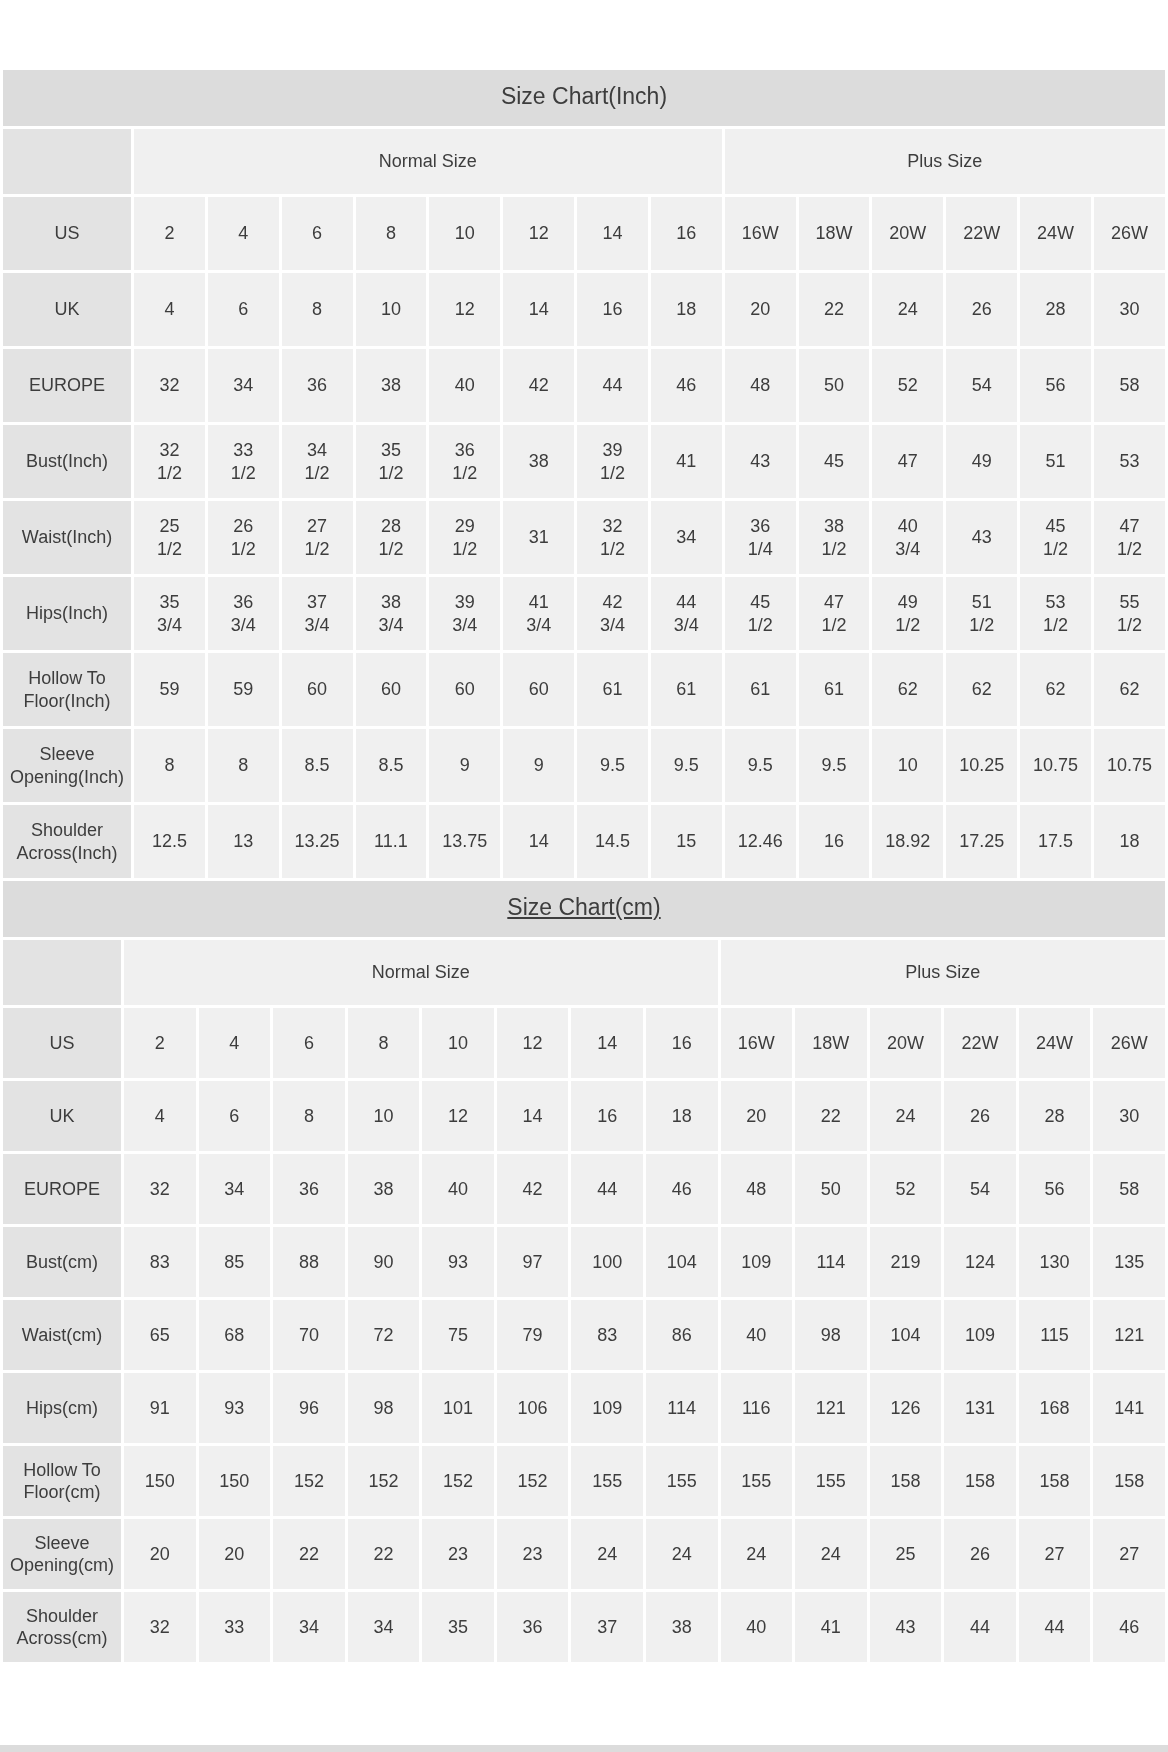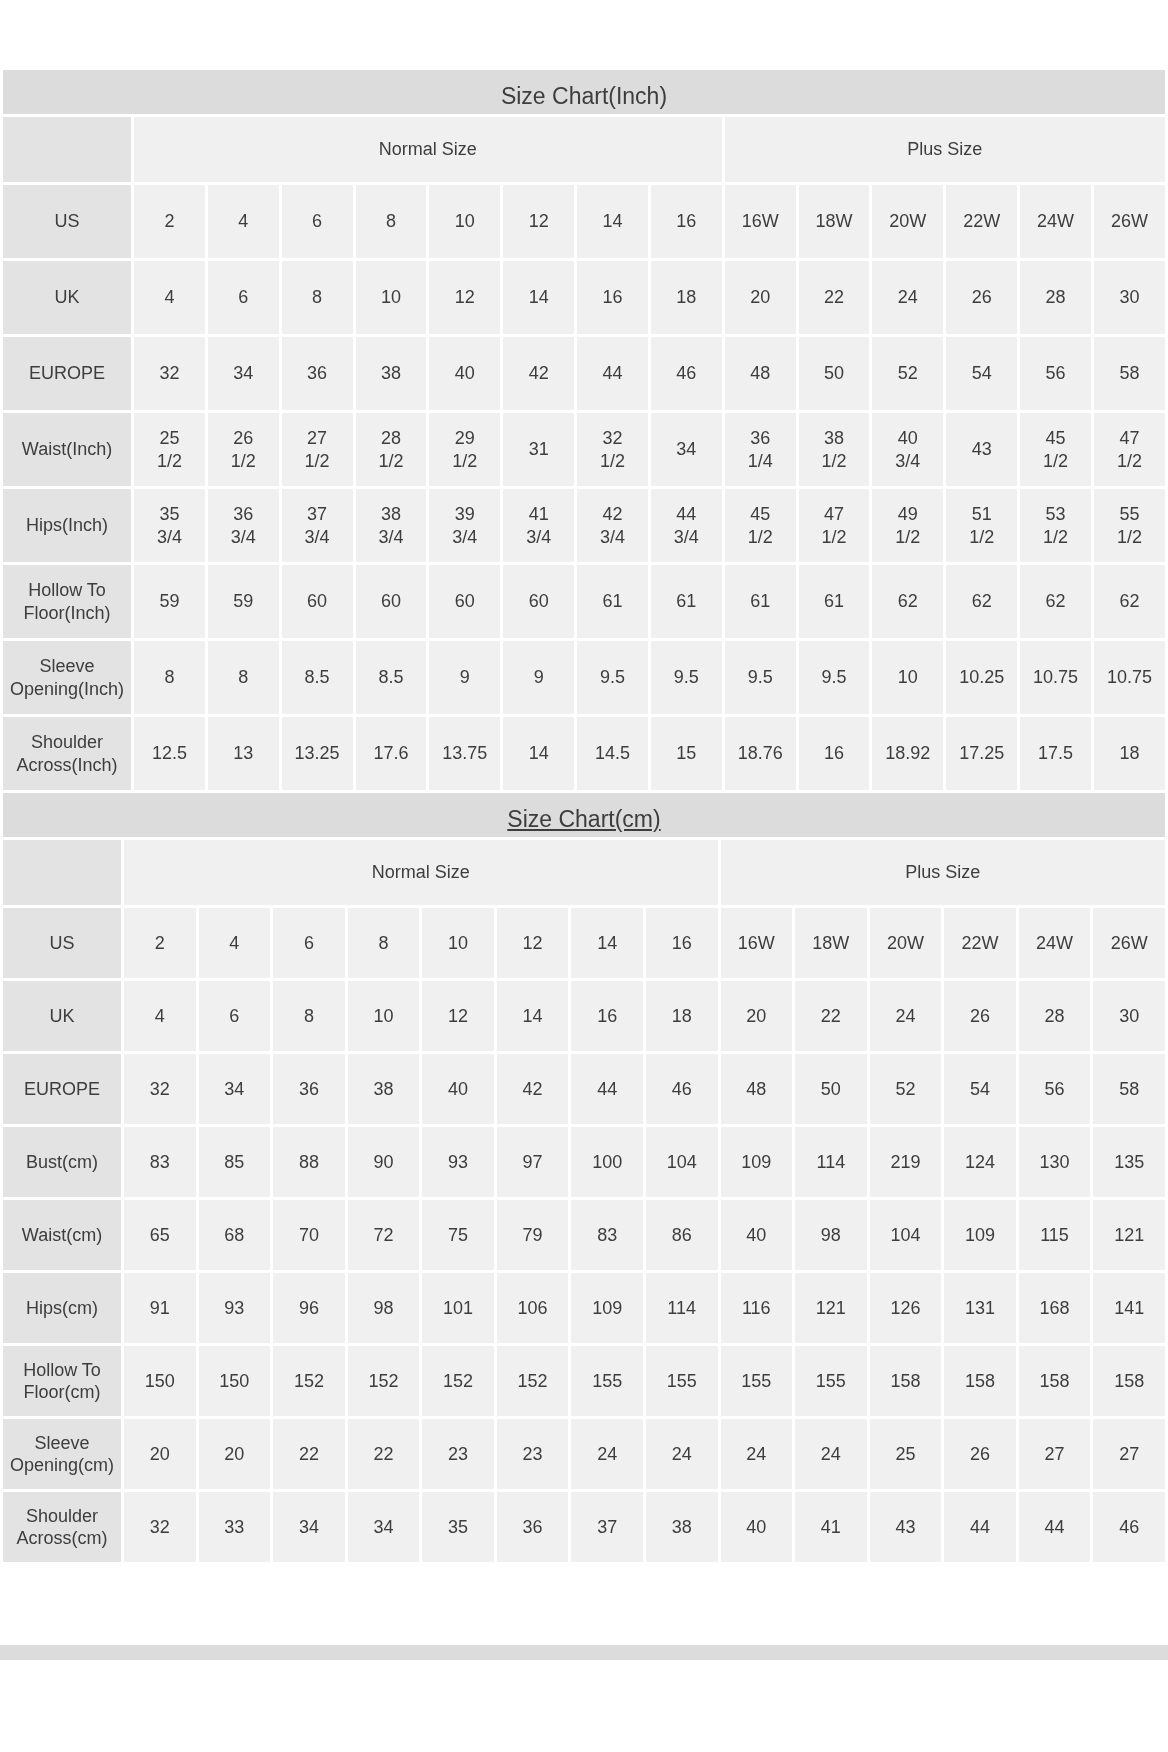--- a/index.html
+++ b/index.html
@@ -7,21 +7,21 @@
     margin: 0;
     padding: 0;
     background: #ffffff;
     width: 1168px;
     font-family: "Liberation Sans", sans-serif;
     color: var(--text, #3d3d3d);
   }
   .page { width: 1168px; }
   .spacer-top { height: 70px; }
   .chart-title {
-    height: 44px;
+    height: 56px;
     line-height: 52px;
     margin: 0 3px;
     background: var(--title-bar-bg, #dcdcdc);
     text-align: center;
     font-size: 23px;
     color: var(--text, #3d3d3d);
   }
   table.size-table {
     width: 1168px;
     border-collapse: separate;
@@ -119,20 +119,43 @@
             <td class="val">44</td>
             <td class="val">46</td>
             <td class="val">48</td>
             <td class="val">50</td>
             <td class="val">52</td>
             <td class="val">54</td>
             <td class="val">56</td>
             <td class="val">58</td>
           </tr>
           <tr>
+            <td class="rowlabel">Bust(Inch)</td>
+            <td class="val">32
+1/2</td>
+            <td class="val">33
+1/2</td>
+            <td class="val">34
+1/2</td>
+            <td class="val">35
+1/2</td>
+            <td class="val">36
+1/2</td>
+            <td class="val">38</td>
+            <td class="val">39
+1/2</td>
+            <td class="val">41</td>
+            <td class="val">43</td>
+            <td class="val">45</td>
+            <td class="val">47</td>
+            <td class="val">49</td>
+            <td class="val">51</td>
+            <td class="val">53</td>
+          </tr>
+          <tr>
             <td class="rowlabel">Waist(Inch)</td>
             <td class="val">25
 1/2</td>
             <td class="val">26
 1/2</td>
             <td class="val">27
 1/2</td>
             <td class="val">28
 1/2</td>
             <td class="val">29
@@ -216,26 +239,26 @@
             <td class="val">10</td>
             <td class="val">10.25</td>
             <td class="val">10.75</td>
             <td class="val">10.75</td>
           </tr>
           <tr>
             <td class="rowlabel">Shoulder Across(Inch)</td>
             <td class="val">12.5</td>
             <td class="val">13</td>
             <td class="val">13.25</td>
-            <td class="val">17.6</td>
+            <td class="val">11.1</td>
             <td class="val">13.75</td>
             <td class="val">14</td>
             <td class="val">14.5</td>
             <td class="val">15</td>
-            <td class="val">18.76</td>
+            <td class="val">12.46</td>
             <td class="val">16</td>
             <td class="val">18.92</td>
             <td class="val">17.25</td>
             <td class="val">17.5</td>
             <td class="val">18</td>
           </tr>
         </tbody>
       </table>
   </section>
 

